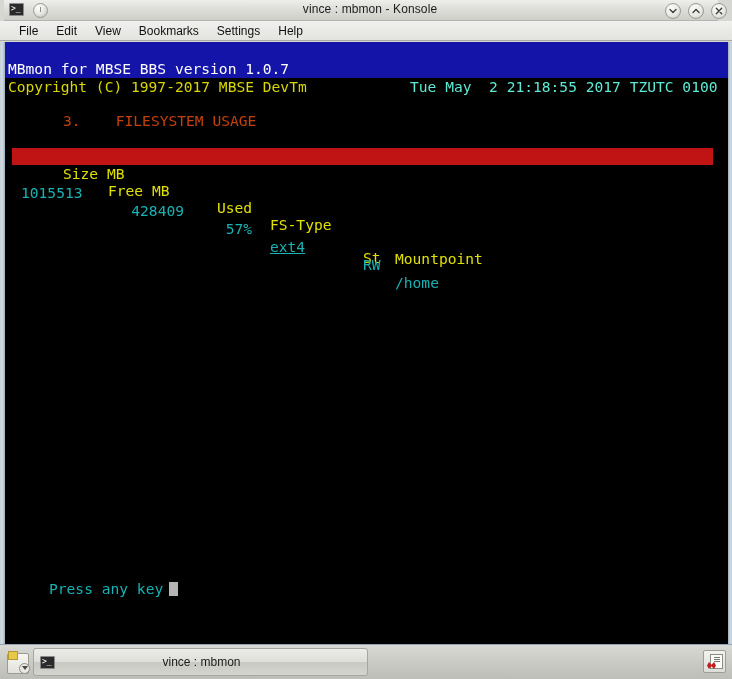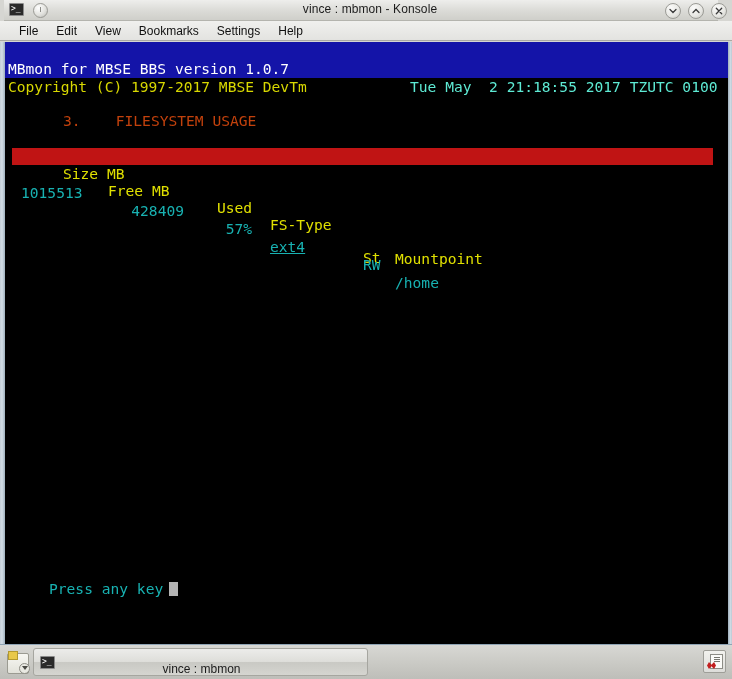--- a/index.html
+++ b/index.html
@@ -281,21 +281,20 @@
     position: absolute;
     left: 6px; top: 7px;
   }
   #task-label {
     position: absolute;
     left: 0; top: 6px;
     width: 335px;
     text-align: center;
     font-size: 12px;
     color: #1b1b1b;
-    margin-top: 7px;
   }
   #tray-icon {
     position: absolute;
     right: 6px; top: 5px;
     width: 23px; height: 23px;
     background: linear-gradient(to bottom, #f2f2ee 0%, #dddddA 100%);
     border: 1px solid #9e9e98;
     border-radius: 2px;
     box-sizing: border-box;
   }

